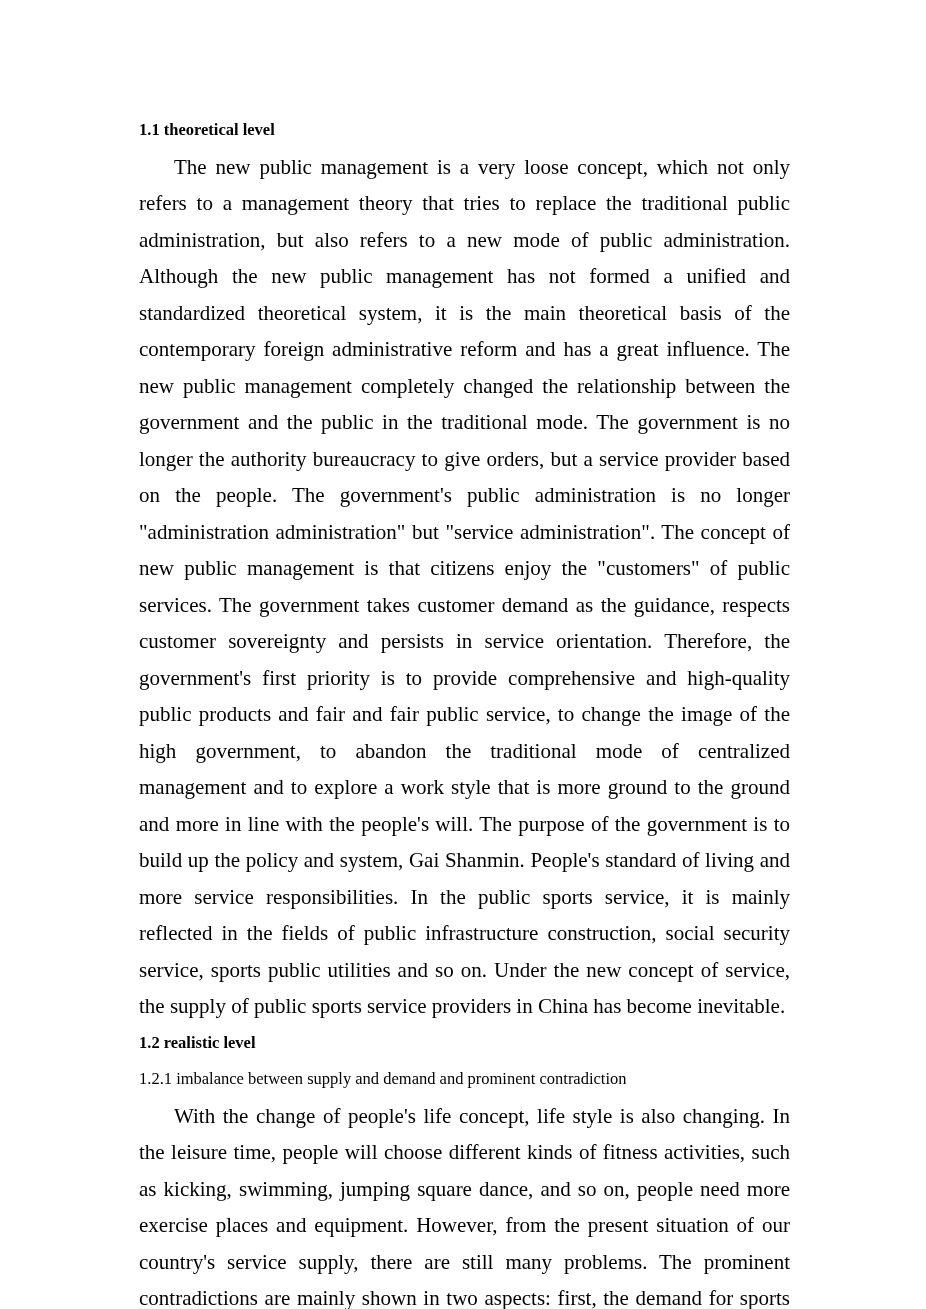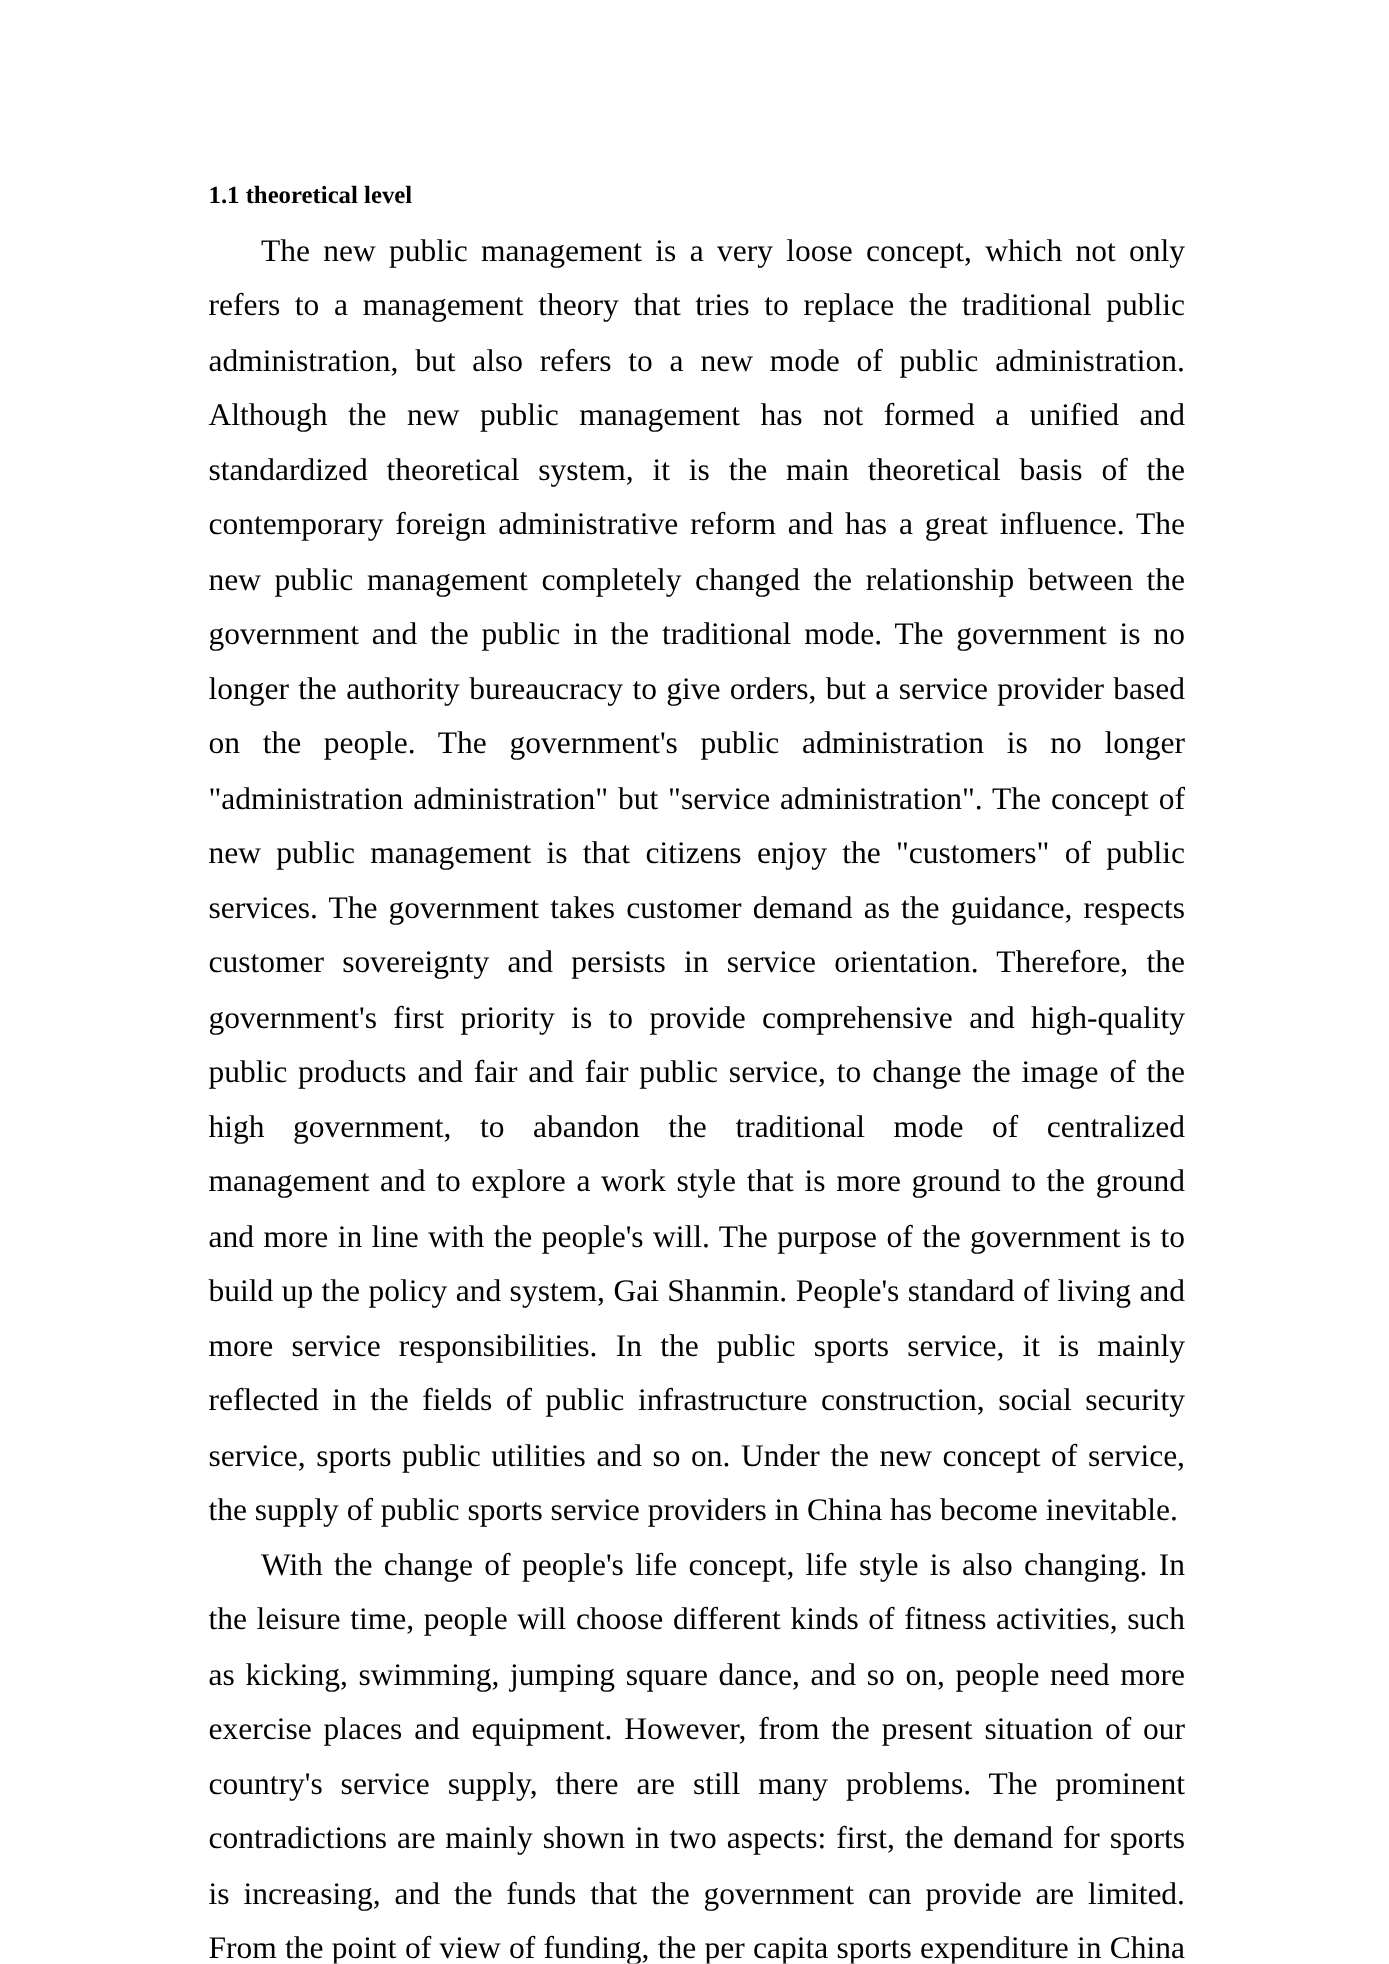--- a/index.html
+++ b/index.html
@@ -46,16 +46,18 @@
   }
 </style>
 </head>
 <body>
 
 <div class="page">
   <h2 class="heading">1.1 theoretical level</h2>
 
   <p class="para">The new public management is a very loose concept, which not only refers to a management theory that tries to replace the traditional public administration, but also refers to a new mode of public administration. Although the new public management has not formed a unified and standardized theoretical system, it is the main theoretical basis of the contemporary foreign administrative reform and has a great influence. The new public management completely changed the relationship between the government and the public in the traditional mode. The government is no longer the authority bureaucracy to give orders, but a service provider based on the people. The government's public administration is no longer "administration administration" but "service administration". The concept of new public management is that citizens enjoy the "customers" of public services. The government takes customer demand as the guidance, respects customer sovereignty and persists in service orientation. Therefore, the government's first priority is to provide comprehensive and high-quality public products and fair and fair public service, to change the image of the high government, to abandon the traditional mode of centralized management and to explore a work style that is more ground to the ground and more in line with the people's will. The purpose of the government is to build up the policy and system, Gai Shanmin. People's standard of living and more service responsibilities. In the public sports service, it is mainly reflected in the fields of public infrastructure construction, social security service, sports public utilities and so on. Under the new concept of service, the supply of public sports service providers in China has become inevitable.</p>
 
+  <h2 class="heading">1.2 realistic level</h2>
 
+  <div class="subheading">1.2.1 imbalance between supply and demand and prominent contradiction</div>
 
   <p class="para">With the change of people's life concept, life style is also changing. In the leisure time, people will choose different kinds of fitness activities, such as kicking, swimming, jumping square dance, and so on, people need more exercise places and equipment. However, from the present situation of our country's service supply, there are still many problems. The prominent contradictions are mainly shown in two aspects: first, the demand for sports is increasing, and the funds that the government can provide are limited. From the point of view of funding, the per capita sports expenditure in China in 1998-2000 years is 3.28 yuan, far below the average level of 16 yuan in several developed countries at the same time. From the sports venues and facilities,</p>
 </div>
 
 </body></html>

